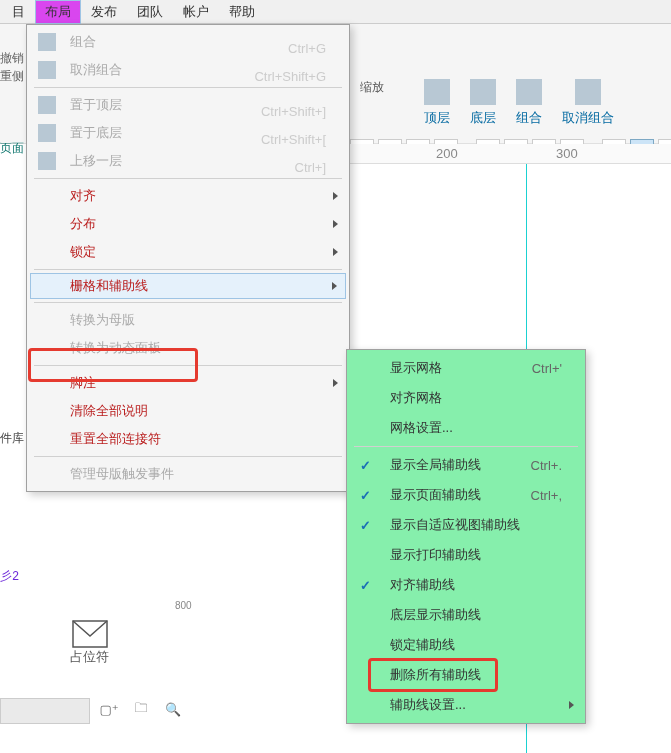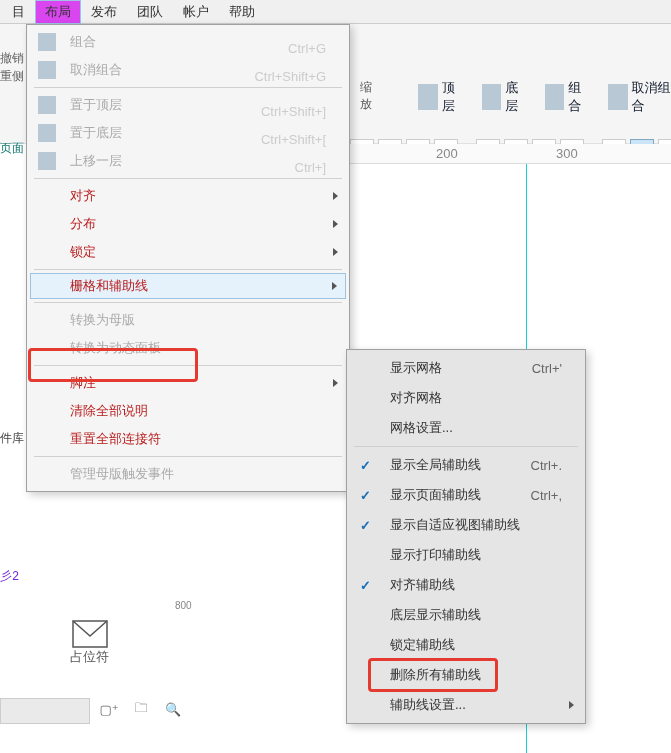--- a/index.html
+++ b/index.html
@@ -7,21 +7,21 @@
 
 
 .menubar { height: 24px; background: #f0f0f0; border-bottom: 1px solid #ccc; display: flex; align-items: center; padding-left: 2px; }
 .menubar-item { padding: 3px 10px; cursor: default; color: #333; }
 .menubar-item.active { background: #d946ef; border: 1px solid #9ec4e4; padding: 2px 9px; }
 
 
 .toolbar-bg { position: absolute; top: 24px; left: 0; right: 0; height: 120px; background: #f5f5f5; border-bottom: 1px solid #e0e0e0; }
 .toolbar-row { position: absolute; display: flex; align-items: flex-start; gap: 20px; }
 .tr1 { top: 55px; left: 360px; }
-.tool-btn { display: flex; flex-direction: row; align-items: center; gap: 4px; color: #0f172a; font-size: 12px; }
+.tool-btn { display: flex; flex-direction: column; align-items: center; gap: 4px; color: #0369a1; font-size: 12px; }
 .tool-icon { width: 26px; height: 26px; background: #7da8c4; }
 .zoom-box { position: absolute; top: 55px; left: 300px; display: flex; align-items: center; }
 .zoom-value { border: 1px solid #ccc; padding: 2px 4px; background: #fff; display: flex; align-items: center; }
 .fmt-row { position: absolute; top: 115px; left: 350px; display: flex; gap: 4px; }
 .fmt-btn { width: 24px; height: 24px; border: 1px solid #ccc; background: #fff; display:flex; align-items:center; justify-content:center; font-size:11px; color:#666;}
 .fmt-btn.active { background: #cce4f7; border-color: #7da8c4; }
 
 
 .left-frag1 { position: absolute; top: 50px; left: 0px; writing-mode: horizontal-tb; color: #666; font-size: 12px; }
 .left-frag2 { position: absolute; top: 68px; left: 0px; color: #666; font-size: 12px; }
@@ -42,21 +42,21 @@
 .dropdown .mi.disabled { color: #aaa; }
 .dropdown .mi .icon { position: absolute; left: 8px; width: 18px; height: 18px; }
 .dropdown .mi .shortcut { margin-left: auto; color: #888; margin-top: 12px; }
 .dropdown .mi.disabled .shortcut { color: #ccc; }
 .dropdown .mi .arrow { position: absolute; right: 8px; width: 0; height: 0; border-top: 4px solid transparent; border-bottom: 4px solid transparent; border-left: 5px solid #555; }
 .dropdown .sep { height: 1px; background: #d0d0d0; margin: 3px 4px; }
 .dropdown .mi.highlighted { background: #e5f1fb; border: 1px solid #9ec4e4; height: 26px; padding-left: 39px; padding-right:19px;}
 .redbox1 { position: absolute; left: 28px; top: 348px; width: 170px; height: 34px; border: 3px solid #e53a2f; border-radius: 4px; pointer-events: none; }
 
 
-.submenu { position: absolute; top: 349px; left: 346px; width: 240px; background: #e5e5e5; border: 1px solid #a0a0a0; box-shadow: 3px 3px 8px rgba(0,0,0,0.2); padding: 3px; }
+.submenu { position: absolute; top: 349px; left: 346px; width: 240px; background: #86efac; border: 1px solid #a0a0a0; box-shadow: 3px 3px 8px rgba(0,0,0,0.2); padding: 3px; }
 .submenu .mi { display: flex; align-items: center; height: 30px; padding: 0 20px 0 40px; position: relative; color: #333; }
 .submenu .mi .shortcut { margin-left: auto; color: #666; }
 .submenu .mi .check { position: absolute; left: 10px; color: #1a6fb5; font-weight: bold; }
 .submenu .mi .arrow { position: absolute; right: 8px; width: 0; height: 0; border-top: 4px solid transparent; border-bottom: 4px solid transparent; border-left: 5px solid #555; }
 .submenu .sep { height: 1px; background: #d0d0d0; margin: 3px 4px; }
 .redbox2 { position: absolute; left: 368px; top: 658px; width: 130px; height: 34px; border: 3px solid #e53a2f; border-radius: 4px; pointer-events: none; }
 
 .icon-sq { background:#b8c8d4; }
 .placeholder-widget { position:absolute; top:620px; left:70px; display:flex; flex-direction:column; align-items:center; gap:0; color:#555; font-size:12px;}
 .placeholder-widget svg { stroke:#555;}

